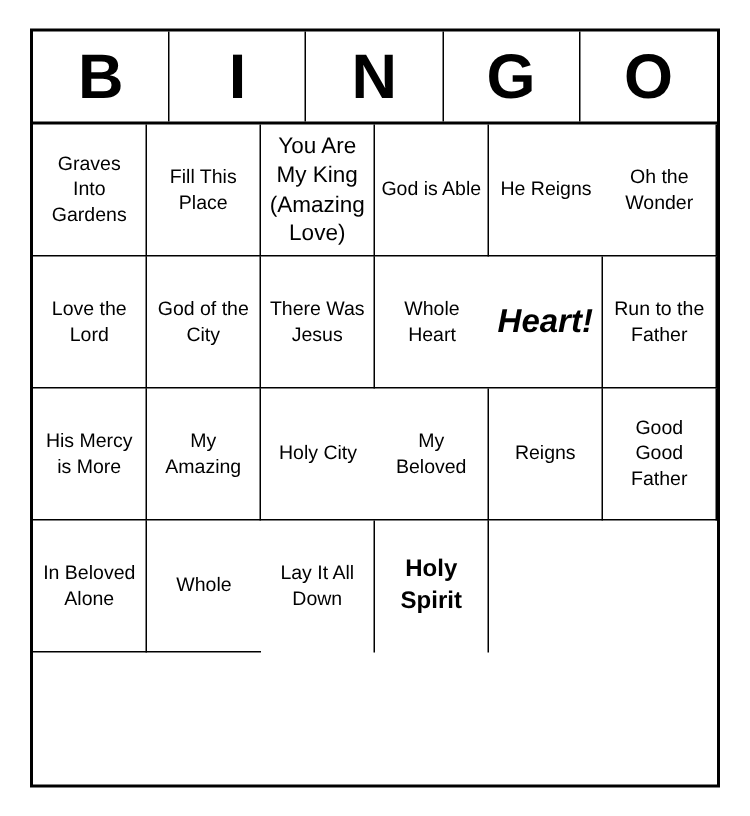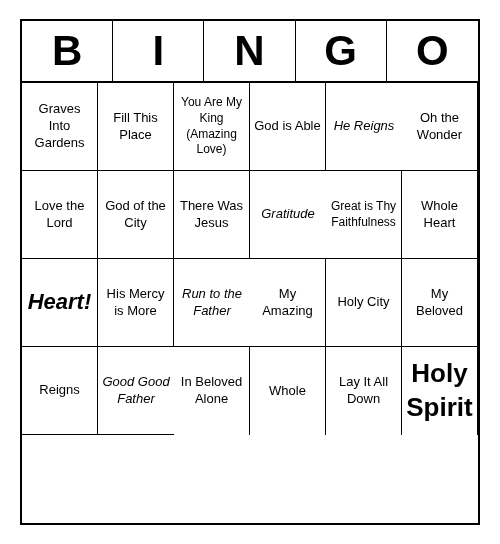--- a/index.html
+++ b/index.html
@@ -43,37 +43,36 @@
       display: flex;
       align-items: center;
       justify-content: center;
       min-height: 88px;
       padding: 4px;
       font-size: 13px;
       line-height: 1.3;
     }
     .bingo-cell:nth-child(5n) {
       border-right: none;
-      font-style: italic;
     }
     .bingo-cell:nth-child(n+21) {
       border-bottom: none;
     }
     .bingo-cell.free {
       font-size: 22px;
       font-weight: bold;
       font-style: italic;
     }
     .bingo-cell.large-text {
-      font-size: 26px;
+      font-size: 16px;
       font-weight: bold;
       text-align: center;
     }
     .bingo-cell.small-text {
-      font-size: 12px;
+      font-size: 15px;
     }
   </style>
 </head>
 <body>
 
 <div class="bingo-card">
   <div class="bingo-header">
   <div class="bingo-header-cell">B</div>
       <div class="bingo-header-cell">I</div>
       <div class="bingo-header-cell">N</div>
@@ -83,26 +82,24 @@
   <div class="bingo-grid">
   <div class="bingo-cell">Graves Into Gardens</div>
       <div class="bingo-cell">Fill This Place</div>
       <div class="bingo-cell small-text">You Are My King (Amazing Love)</div>
       <div class="bingo-cell">God is Able</div>
       <div class="bingo-cell">He Reigns</div>
       <div class="bingo-cell">Oh the Wonder</div>
       <div class="bingo-cell">Love the Lord</div>
       <div class="bingo-cell">God of the City</div>
       <div class="bingo-cell">There Was Jesus</div>
-      <div class="bingo-cell">Gratitude</div>
-      <div class="bingo-cell small-text">Great is Thy Faithfulness</div>
       <div class="bingo-cell">Whole Heart</div>
       <div class="bingo-cell free">Heart!</div>
+      <div class="bingo-cell">Run to the Father</div>
       <div class="bingo-cell">His Mercy is More</div>
-      <div class="bingo-cell">Run to the Father</div>
       <div class="bingo-cell">My Amazing</div>
       <div class="bingo-cell">Holy City</div>
       <div class="bingo-cell">My Beloved</div>
       <div class="bingo-cell">Reigns</div>
       <div class="bingo-cell">Good Good Father</div>
       <div class="bingo-cell">In Beloved Alone</div>
       <div class="bingo-cell">Whole</div>
       <div class="bingo-cell">Lay It All Down</div>
       <div class="bingo-cell large-text">Holy Spirit</div>
     </div>

